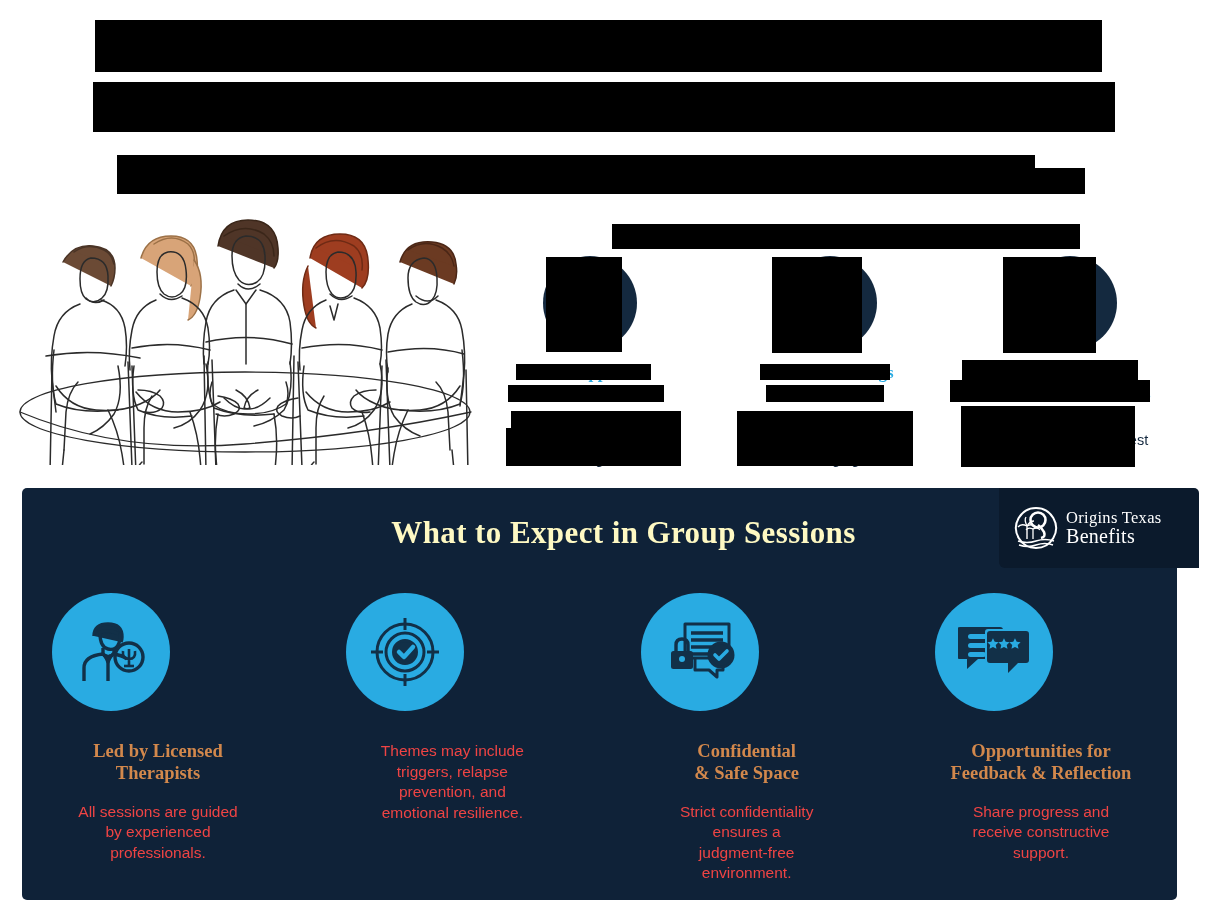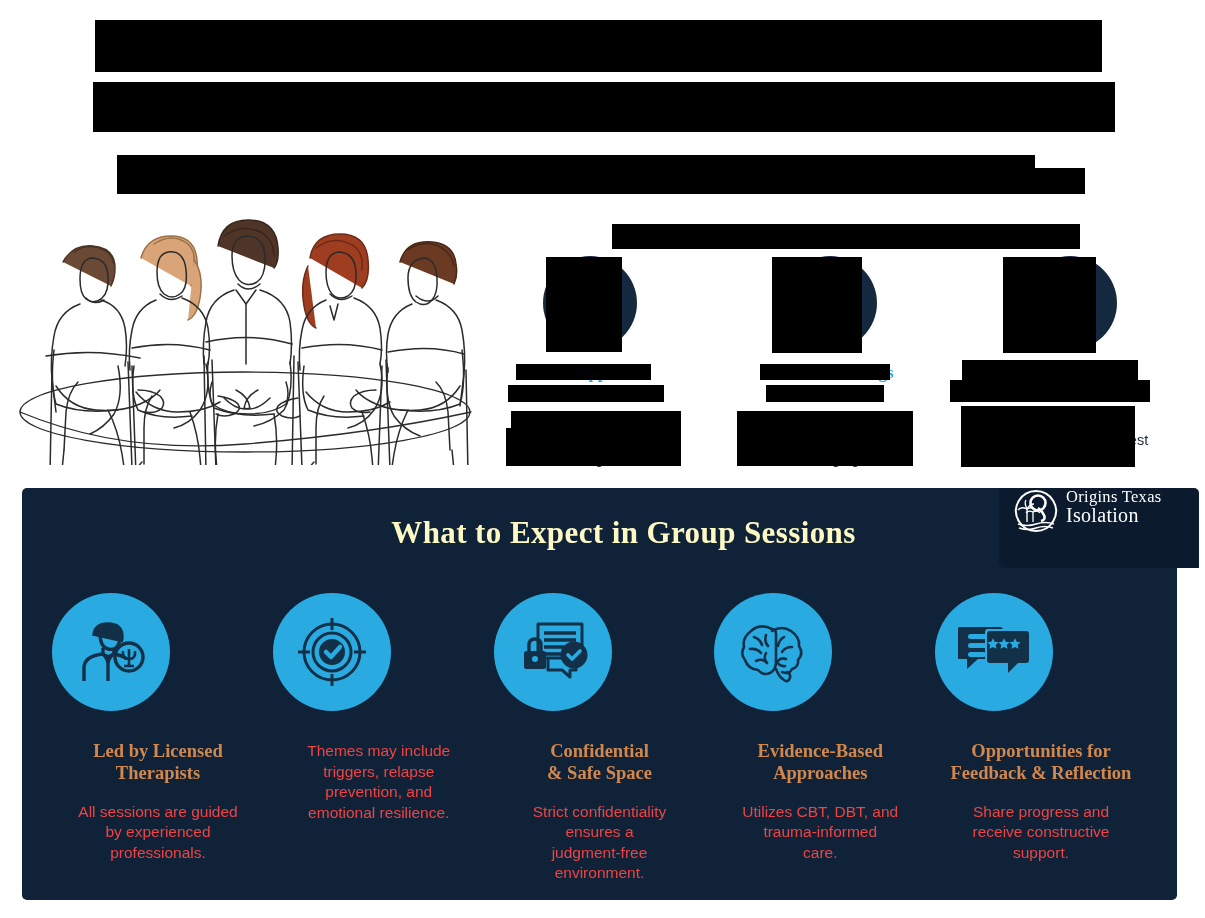--- a/index.html
+++ b/index.html
@@ -167,20 +167,21 @@
     margin-left: 24px;
   }
   .logo-box {
     position: absolute;
     right: -22px; top: 0;
     width: 200px; height: 80px;
     background: #0b1a2c;
     border-top-right-radius: 5px;
     border-bottom-left-radius: 6px;
     display: flex;
+    align-items: center;
     padding-left: 14px;
     box-sizing: border-box;
   }
   .logo-mark { width: 46px; height: 46px; flex: 0 0 46px; }
   .logo-text {
     margin-left: 7px;
     font-family: "Liberation Serif", serif;
     color: #ffffff;
     line-height: 1.03;
   }
@@ -452,21 +453,21 @@
       <path d="M14 21 q-3 -6 -1 -9" stroke-width="1.3"></path>
       <path d="M14 21 q3 -5 7 -5" stroke-width="1.3"></path>
       <path d="M20 34 l0 -11" stroke-width="1.3"></path>
       <path d="M20 24 q-5 -2 -7 1" stroke-width="1.2"></path>
       <path d="M20 24 q5 -2 7 1" stroke-width="1.2"></path>
       <path d="M5 36 q9 3 18 0 q9 -3 18 0" stroke-width="1.4"></path>
       <path d="M6 40 q9 3 17 0 q9 -3 17 0" stroke-width="1.4"></path>
     </svg>
     <div class="logo-text">
       <div class="logo-l1">Origins Texas</div>
-      <div class="logo-l2">Isolation</div>
+      <div class="logo-l2">Benefits</div>
     </div>
   </div>
 
   <div class="feature-row">
 
     <div class="feature">
       <div class="feature-icon">
         <svg width="70" height="66" viewBox="0 0 70 66" fill="none" stroke="#123048" stroke-width="3.4" stroke-linejoin="round">
           <path d="M18 17 q0 -12 14 -12 q14 0 14 13 q0 3 -1 5" fill="#123048"></path>
           <path d="M22 14 q10 -5 21 1" fill="#123048"></path>
@@ -517,38 +518,20 @@
         </svg>
       </div>
       <div class="feature-title">Confidential
 &amp; Safe Space</div>
       <div class="feature-desc">Strict confidentiality
 ensures a
 judgment-free
 environment.</div>
     </div>
 
-    <div class="feature">
-      <div class="feature-icon">
-        <svg width="70" height="62" viewBox="0 0 70 62" fill="none" stroke="#123048" stroke-width="2.6" stroke-linejoin="round" stroke-linecap="round">
-          <path d="M34 8 q-12 -6 -21 2 q-9 7 -7 16 q-4 7 1 13 q3 9 13 10 q5 6 12 3 q6 -3 6 -11 l0 -28 q0 -5 -4 -5z"></path>
-          <path d="M34 10 q10 -6 19 0 q9 6 8 15 q5 8 -1 14 q1 7 -6 9 q-3 6 -10 3"></path>
-          <path d="M38 40 q4 6 9 5"></path>
-          <path d="M38 48 q3 8 8 11 q4 3 6 -2 q1 -4 -3 -6"></path>
-          <path d="M16 16 q6 2 8 8 M12 28 q7 -1 11 4 M18 40 q6 -3 10 1"></path>
-          <path d="M46 16 q-5 3 -6 9 M54 26 q-7 0 -10 5 M48 38 q-5 -2 -8 2"></path>
-          <path d="M28 14 q-2 7 2 11 M28 32 q-3 6 1 10"></path>
-        </svg>
-      </div>
-      <div class="feature-title">Evidence-Based
-Approaches</div>
-      <div class="feature-desc">Utilizes CBT, DBT, and
-trauma-informed
-care.</div>
-    </div>
 
     <div class="feature">
       <div class="feature-icon">
         <svg width="72" height="58" viewBox="0 0 72 58" fill="#123048">
           <path d="M2 4 h40 a3 3 0 0 1 3 3 v26 a3 3 0 0 1 -3 3 h-22 l-11 10 v-10 h-7 a3 3 0 0 1 -3 -3 v-26 a3 3 0 0 1 3 -3z"></path>
           <rect x="10" y="11" width="26" height="5" rx="2.5" fill="#29abe2"></rect>
           <rect x="10" y="20" width="26" height="5" rx="2.5" fill="#29abe2"></rect>
           <rect x="10" y="29" width="18" height="5" rx="2.5" fill="#29abe2"></rect>
           <path d="M30 6 h38 a3 3 0 0 1 3 3 v28 a3 3 0 0 1 -3 3 h-8 l-11 11 v-11 h-19 a3 3 0 0 1 -3 -3 v-28 a3 3 0 0 1 3 -3z" fill="#29abe2"></path>
           <path d="M32 8 h36 a3 3 0 0 1 3 3 v26 a3 3 0 0 1 -3 3 h-8 l-10 10 v-10 h-18 a3 3 0 0 1 -3 -3 v-26 a3 3 0 0 1 3 -3z" fill="#123048"></path>

